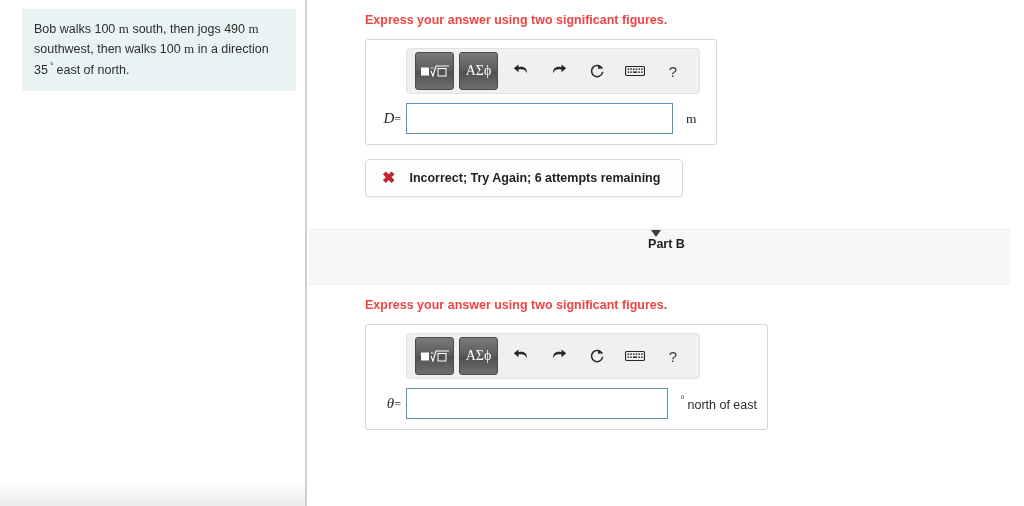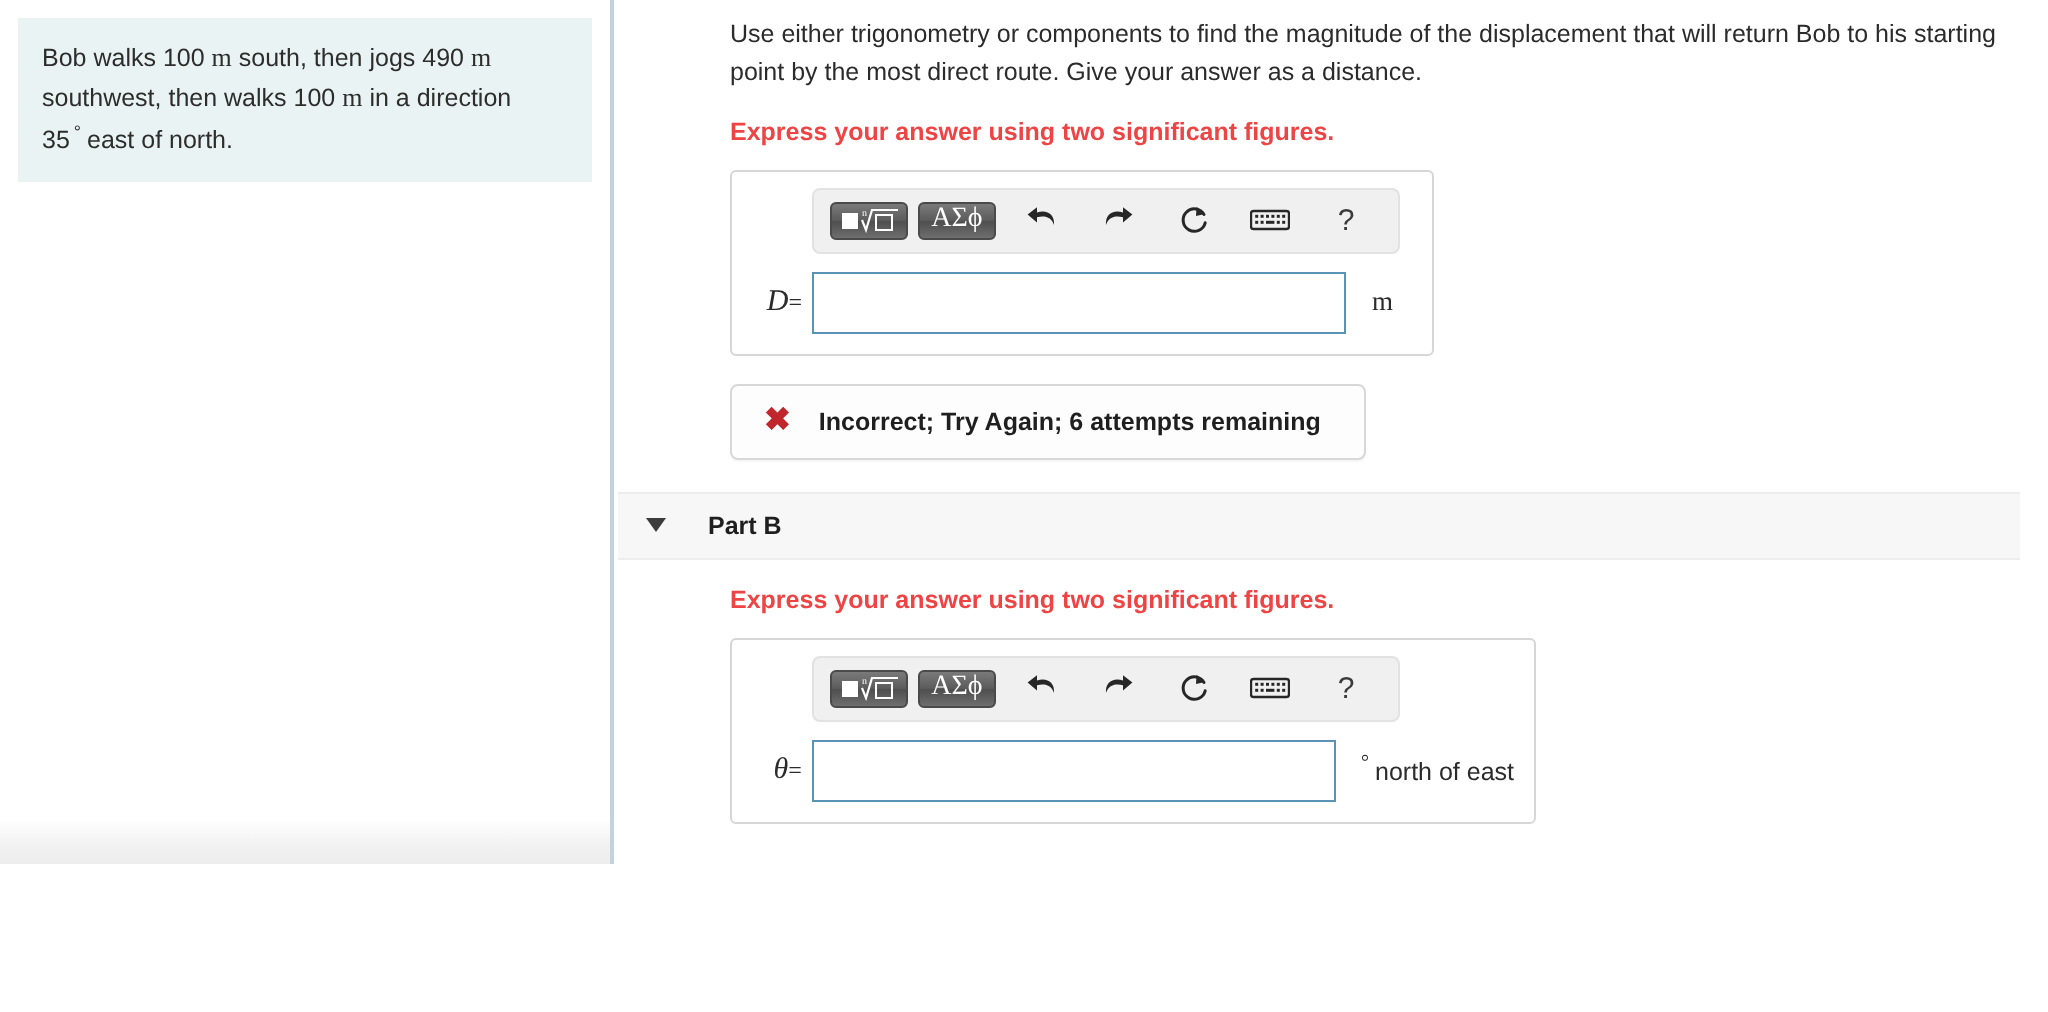--- a/index.html
+++ b/index.html
@@ -15,25 +15,26 @@
     color: #2b2b2b;
     overflow: hidden;
     position: relative;
   }
 
   
   #left-panel {
     position: absolute;
     left: 0; top: 0;
     width: 307px;
-    height: 432px;
+    height: 506px;
     background: #ffffff;
     border-right: 2px solid #c3d2dd;
     box-sizing: border-box;
     overflow: hidden;
+    padding-left: 13px;
   }
   #problem-statement-box {
     margin: 9px 9px 0 9px;
     background: #eaf3f4;
     padding: 10px 12px 11px 12px;
     box-sizing: border-box;
     line-height: 1.55;
     font-size: 12.5px;
     color: #2d2d2d;
   }
@@ -111,21 +112,21 @@
     background: #f0f0f0;
     border: 1px solid #e2e2e2;
     border-radius: 4px;
     display: inline-flex;
     align-items: center;
     padding: 3px 8px;
     margin-left: 30px;
     gap: 2px;
   }
   .tb-btn {
-    height: 19px;
+    height: 38px;
     min-width: 39px;
     border-radius: 3px;
     display: inline-flex;
     align-items: center;
     justify-content: center;
     background: linear-gradient(to bottom, #7a7a7a 0%, #5c5c5c 48%, #4f4f4f 52%, #6e6e6e 100%);
     border: 1px solid #4a4a4a;
     color: #ffffff;
     margin-right: 3px;
     box-sizing: border-box;
@@ -250,30 +251,31 @@
     line-height: 1;
   }
   .feedback-text {
     font-size: 12.5px;
     font-weight: bold;
     color: #1f1f1f;
   }
 
   
   .part-header {
-    margin-top: 16px;
+    margin-top: 32px;
     background: #f7f7f7;
     border-top: 1px solid #ededed;
     border-bottom: 1px solid #ededed;
-    height: 34px;
+    height: 56px;
     display: flex;
     align-items: center;
     padding-left: 14px;
     width: 701px;
     box-sizing: border-box;
+    flex-direction: column;
   }
   .disclosure-triangle {
     width: 0;
     height: 0;
     border-left: 5.5px solid transparent;
     border-right: 5.5px solid transparent;
     border-top: 7px solid #3c3c3c;
     margin-right: 21px;
   }
   .part-title {
@@ -296,21 +298,20 @@
     <span>in a direction 35</span><span class="deg-sup">°</span><span>east of north.</span>
   </div>
   <div id="left-bottom-gradient"></div>
 </div>
 
 <div id="right-panel">
 
 
   <div class="part-body">
 
-    <p class="prompt-text">Use either trigonometry or components to find the magnitude of the displacement that will return Bob to his starting point by the most direct route. Give your answer as a distance.</p>
     <p class="sigfig-text">Express your answer using two significant figures.</p>
 
     <div class="answer-box" style="width:352px;">
       <div class="math-toolbar">
         <span class="tb-btn sqrt">
           <svg width="30" height="15" viewBox="0 0 30 15" aria-hidden="true">
             <rect x="1" y="3.5" width="8" height="8" fill="#ffffff"></rect>
             <text x="11" y="5" font-size="5" fill="#ffffff" font-family="Liberation Serif, serif">n</text>
             <path d="M11 7 L13 12 L16 2 L29 2" stroke="#ffffff" stroke-width="1.1" fill="none"></path>
             <rect x="18" y="4.5" width="8" height="7.5" fill="none" stroke="#ffffff" stroke-width="1"></rect>

